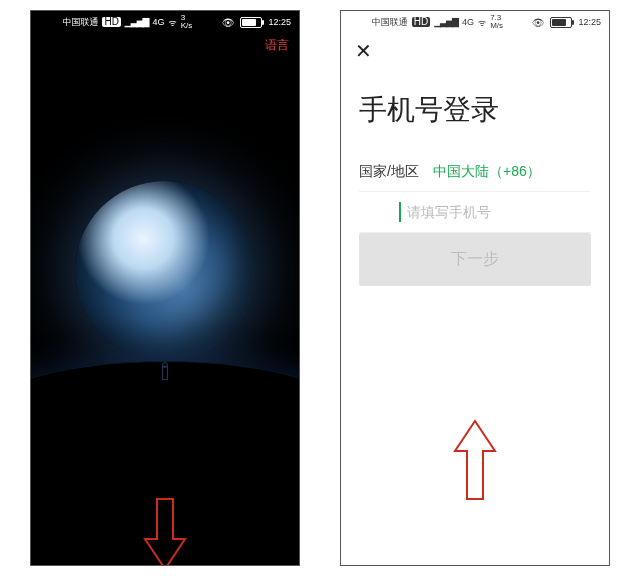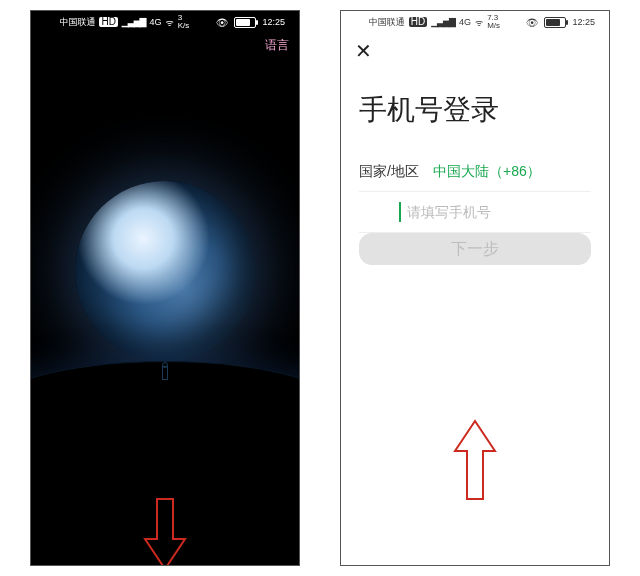--- a/index.html
+++ b/index.html
@@ -15,21 +15,21 @@
     width: 270px;
     height: 556px;
     border: 1px solid #555;
     position: relative;
     overflow: hidden;
     box-sizing: border-box;
   }
   
   .status-bar {
     position: absolute;
-    top: 0; left: 0; right: 6px;
+    top: 0; left: 0; right: 0;
     height: 20px;
     display: flex;
     align-items: center;
     justify-content: flex-end;
     gap: 6px;
     padding: 2px 8px 0 8px;
     font-size: 9px;
     box-sizing: border-box;
     z-index: 5;
   }
@@ -52,21 +52,21 @@
   .battery .fill{position:absolute; left:1px; top:1px; bottom:1px; width:70%; background:currentColor; border-radius:1px;}
   .eye{font-size:10px;}
 
   
   .splash {
     background: #000;
     width:100%; height:100%;
     position:relative;
   }
   .lang {
-    position:absolute; top:26px; right:10px; color:#f9a8d4; font-size:12px;
+    position:absolute; top:26px; right:10px; color:#ef4444; font-size:12px;
   }
   .earth-wrap{
     position:absolute; left:0; right:0; top:170px; text-align:center;
   }
   .horizon{
     position:absolute; left:-20%; right:-20%; top:350px; height:400px;
     background:#000; border-top:1px solid #0a1a2a;
     border-radius:50% 50% 0 0 / 14% 14% 0 0;
     box-shadow: 0 -8px 30px rgba(30,80,150,0.25);
   }
@@ -101,22 +101,22 @@
   .row{ display:flex; align-items:center; font-size:14px; padding:10px 0; border-bottom:1px solid #eee;}
   .row .label{ width:74px; color:#333;}
   .row .value-link{ color:#18a950;text-align:right;}
   .row input{
     border:none; outline:none; font-family:inherit; font-size:14px; flex:1;
     border-left:2px solid #18a950; padding-left:6px; height:18px;margin-left:40px;
   }
   .row input::placeholder{color:#bbb;}
   .alt-login{ color:#5a6f8f; font-size:13px; margin:16px 0 26px 0;}
   .next-btn{
-    width:100%; height:32px; background:#e2e2e2; color:#bdbdbd;
-    border:none; font-family:inherit; font-size:16px; border-radius:13px;
+    width:100%; height:53px; background:#e2e2e2; color:#bdbdbd;
+    border:none; font-family:inherit; font-size:16px; border-radius:3px;
   }
   .arrow-up{
     position:absolute; left:50%; bottom:60px; transform:translateX(-50%);
   }
 </style>
 </head>
 <body>
 
 <div class="phone">
   <div class="splash">

